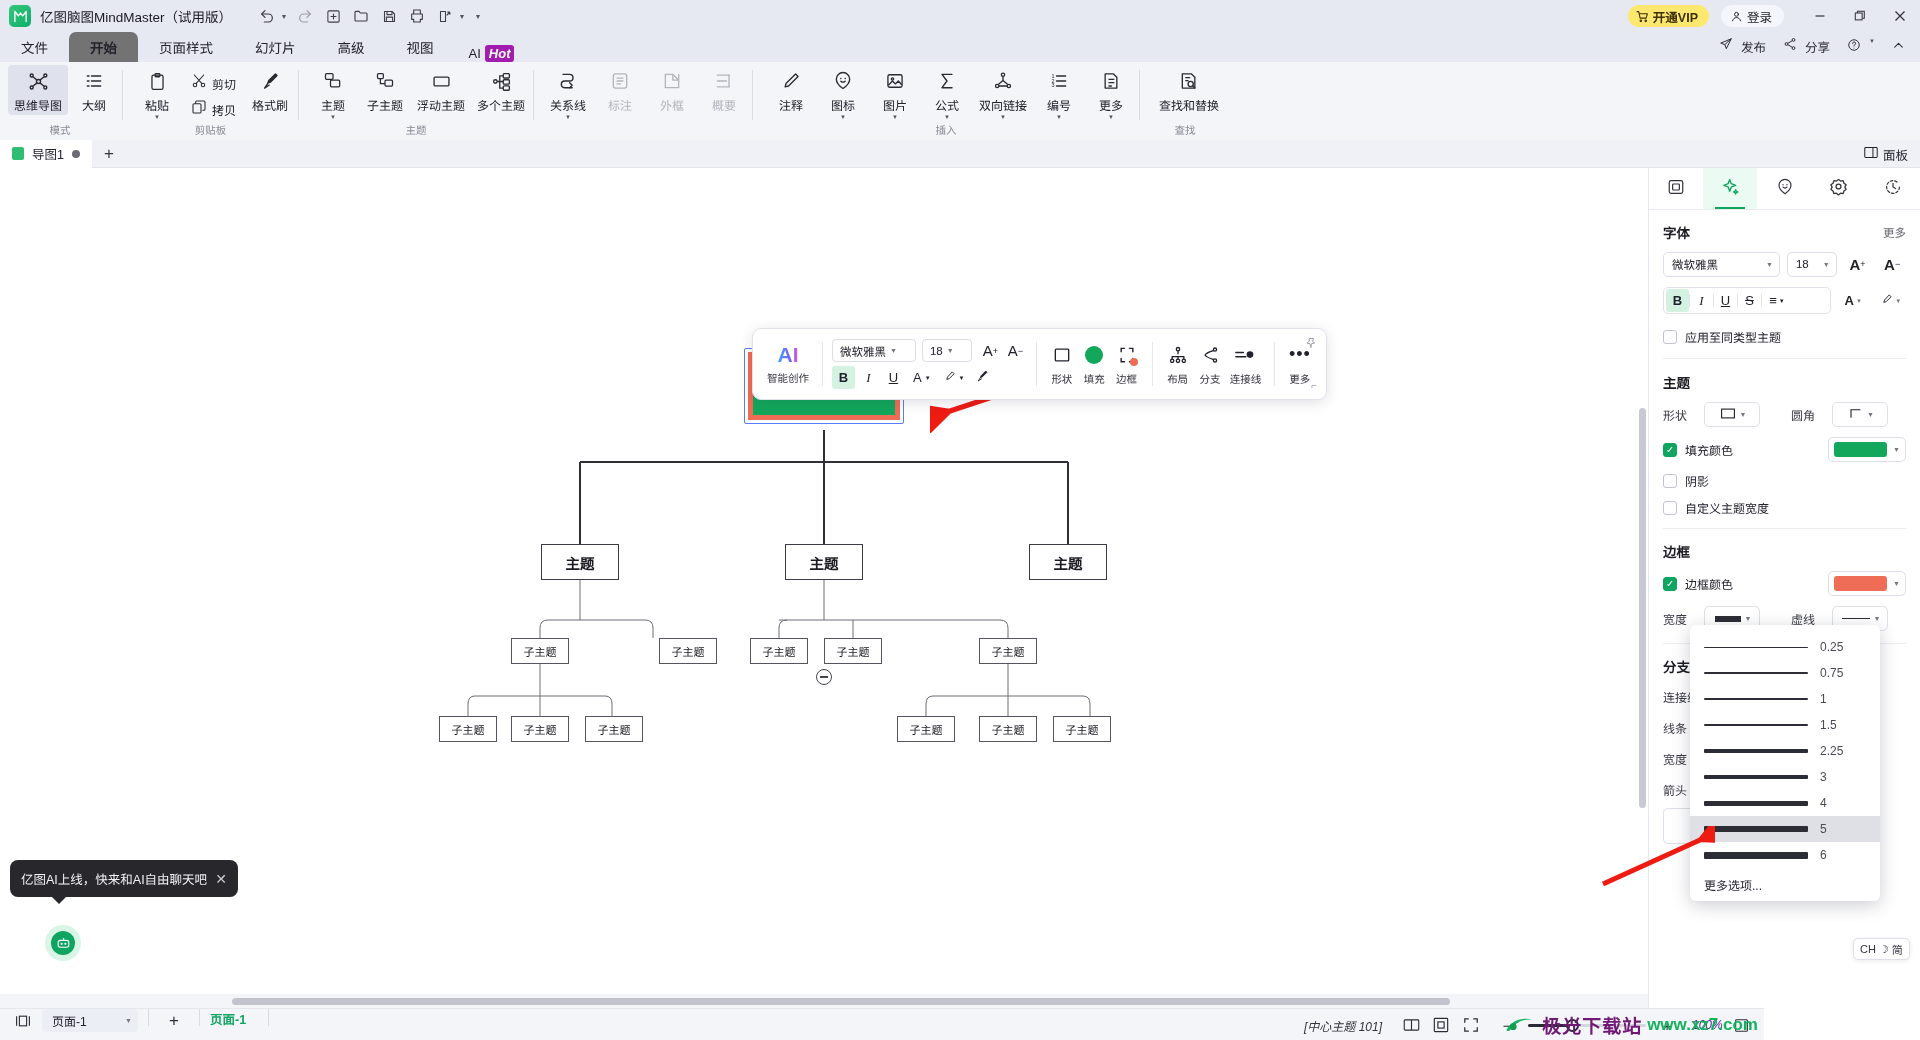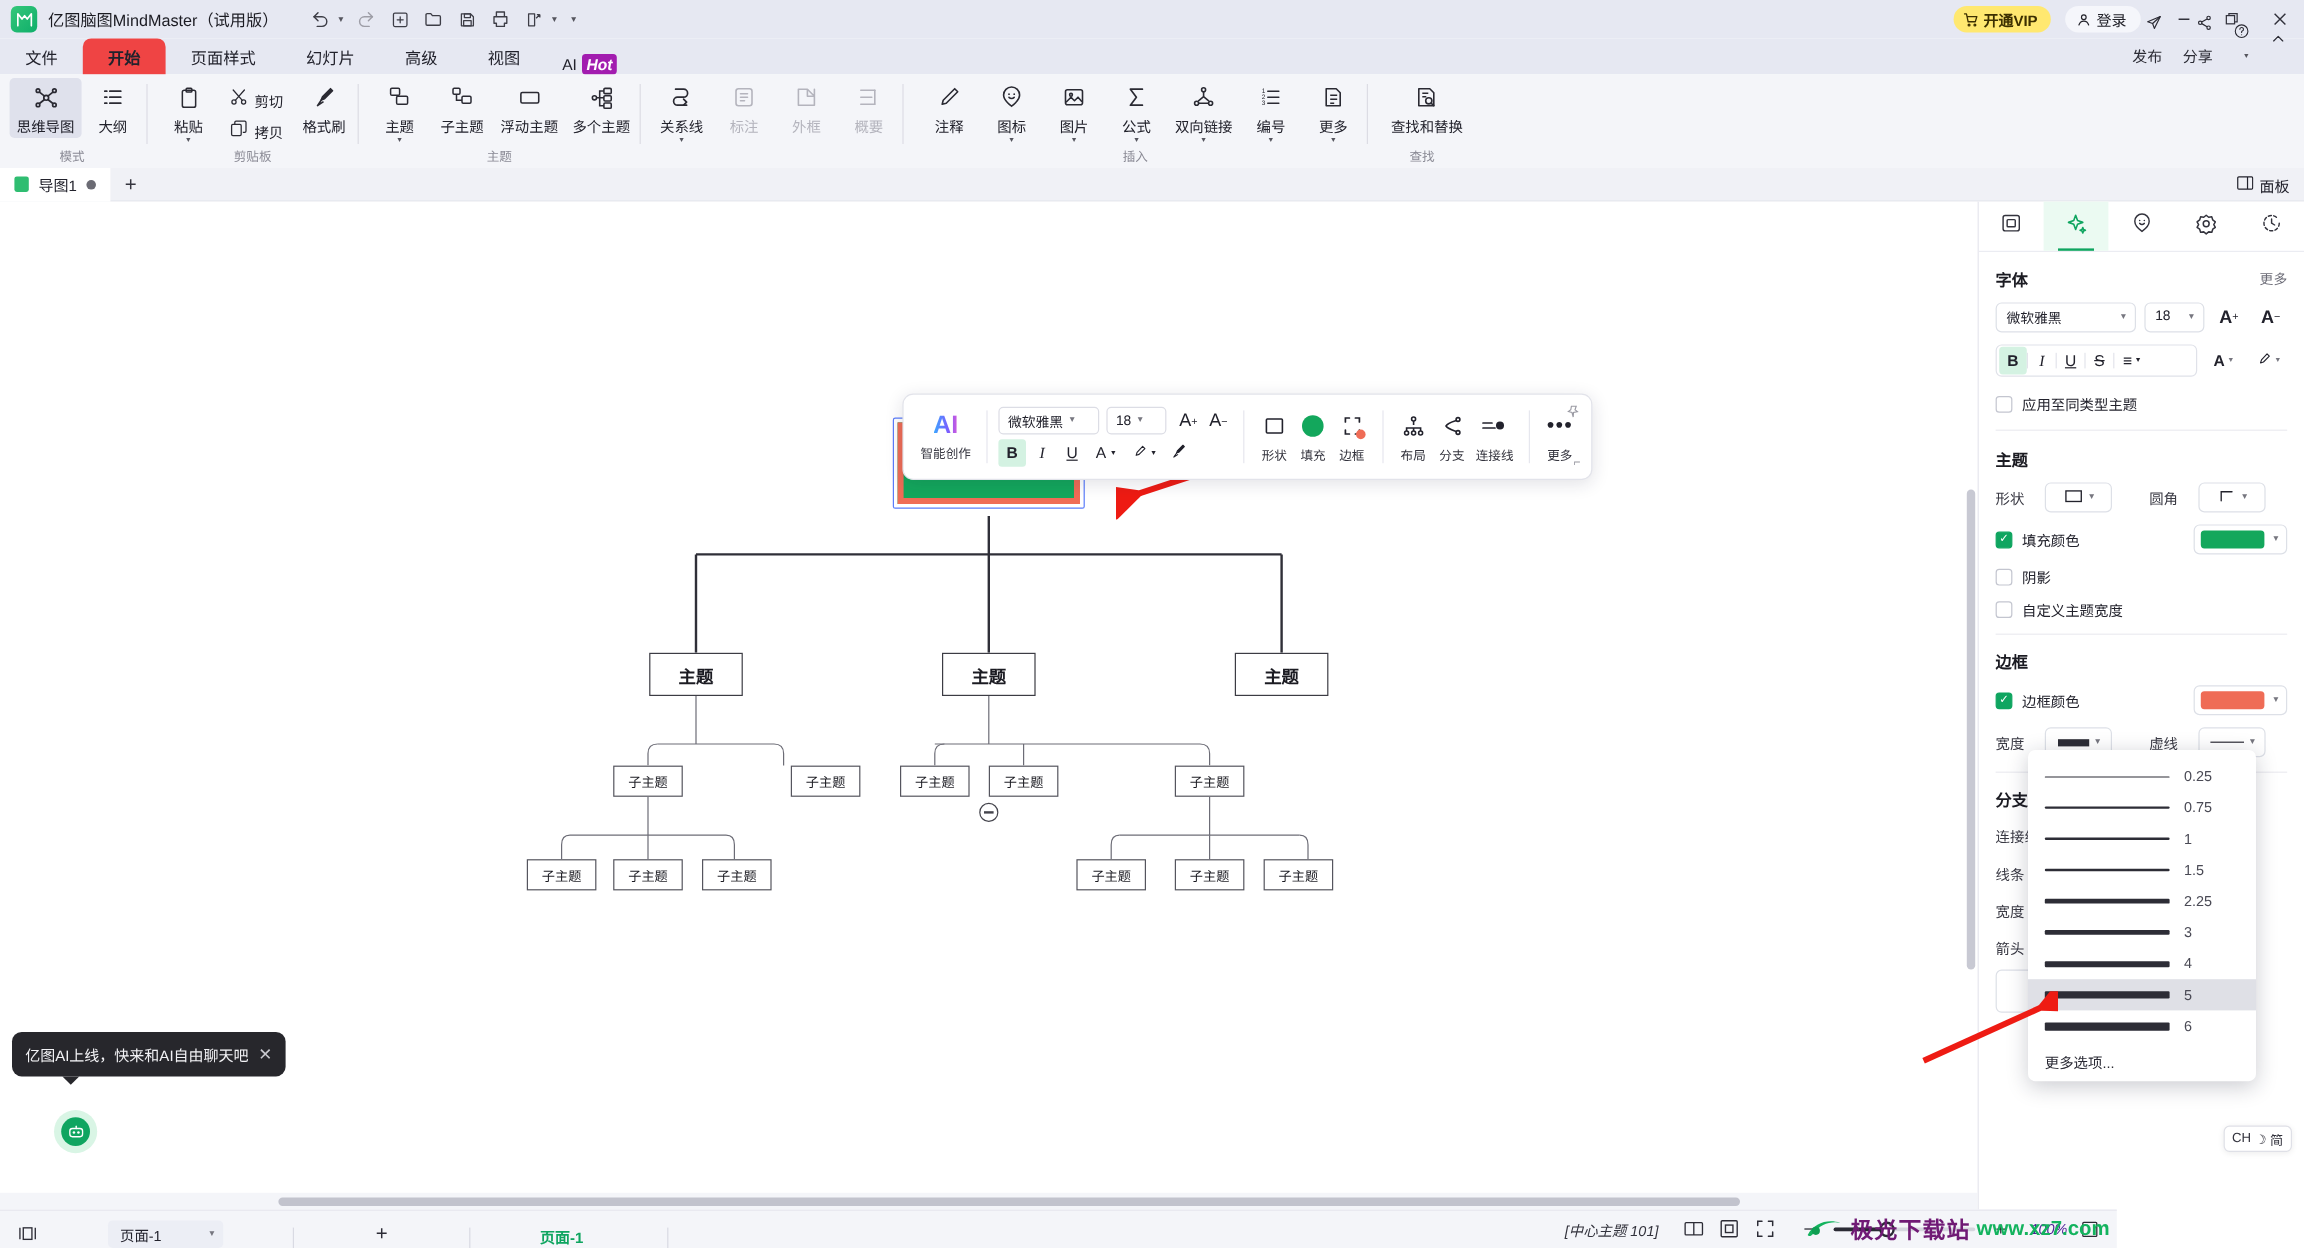--- a/index.html
+++ b/index.html
@@ -50,31 +50,31 @@
   
   .menurow {
     position: absolute; left: 0; top: 32px; width: 1920px; height: 30px;
     background: #e6e8f2; display: flex; align-items: flex-end;
   }
   .mtab {
     height: 30px; padding: 0 21px; display: flex; align-items: center;
     font-size: 13.5px; color: #22222c; cursor: pointer;
     border-radius: 7px 7px 0 0; white-space: nowrap;
   }
-  .mtab.active { background: #ef4444; font-weight: bold; }
+  .mtab.active { background: #737373; font-weight: bold; }
   .ai-tab { display: flex; align-items: center; gap: 4px; padding-left: 14px; cursor: pointer; }
   .ai-tab .ai-txt { font-size: 13px; color: #22222c; }
   .hot-badge {
     background: #a21caf; color: #fff; font-size: 13px; padding: 1px 4px;
     border-radius: 3px; font-style: italic; font-weight: bold; text-align: right;
   }
   .menurow-right { position: absolute; right: 8px; bottom: 4px; display: flex; align-items: center; gap: 3px; }
   .mr-item {
-    display: flex; align-items: flex-end; gap: 8px; font-size: 12.5px; color: #2b2b34;
-    padding: 2px 7px; cursor: pointer; border-radius: 4px; flex-direction: column;
+    display: flex; align-items: flex-start; gap: 8px; font-size: 12.5px; color: #2b2b34;
+    padding: 2px 7px; cursor: pointer; border-radius: 4px;
   }
 
   
   .ribbon {
     position: absolute; left: 0; top: 62px; width: 1920px; height: 78px;
     background: #f4f5f9; display: flex; align-items: flex-start;
   }
   .rgroup { height: 78px; position: relative; display: flex; flex-direction: column; }
   .rgroup-items { display: flex; align-items: flex-start; height: 60px; padding-top: 3px; }
   .rgroup-label {
@@ -294,21 +294,21 @@
   .ime-pill {
     position: absolute; left: 1853px; top: 938px; height: 22px; background: #fff;
     border: 1px solid #dfe0e7; border-radius: 5px; display: flex; align-items: center;
     padding: 0 6px; gap: 3px; font-size: 11px; color: #33333d;
     box-shadow: 0 1px 5px rgba(0,0,0,.08); z-index: 70;
   }
 
   
   .statusbar {
     position: absolute; left: 0; bottom: 0; width: 1764px; height: 32px;
-    background: #f4f5f9; border-top: 1px solid #e6e7ee; display: flex; align-items: flex-end; gap: 48px;
+    background: #f4f5f9; border-top: 1px solid #e6e7ee; display: flex; align-items: flex-start;
   }
   .sbar-ic {
     width: 30px; height: 24px; display: flex; align-items: center; justify-content: center;
     color: #2c2c36; cursor: pointer; font-size: 13px;
   }
   .page-select {
     height: 23px; min-width: 96px; background: #eceef5; border-radius: 4px; display: flex;
     align-items: center; justify-content: space-between; padding: 0 6px 0 10px;
     font-size: 12px; color: #22222c; cursor: pointer; margin-left: 4px;
   }

